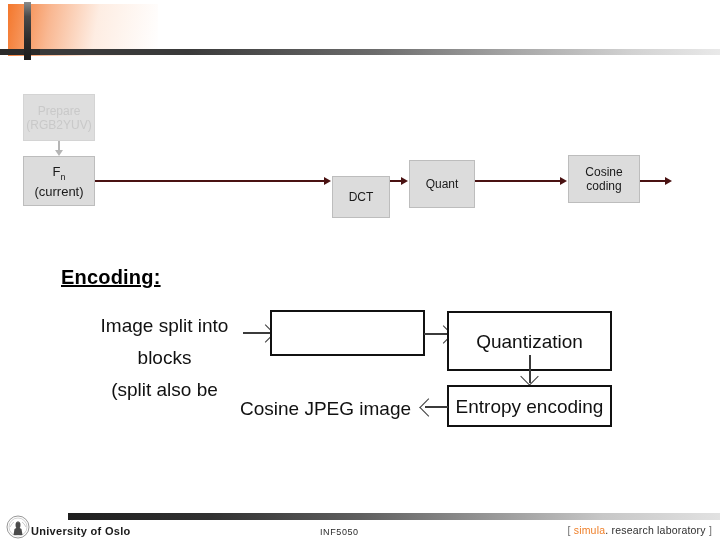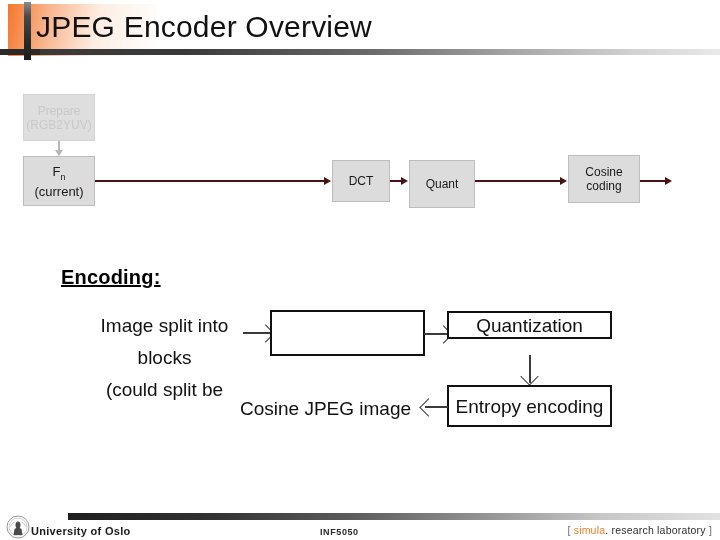--- a/index.html
+++ b/index.html
@@ -80,21 +80,21 @@
     line-height: 14px;
     color: #1a1a1a;
   }
   .pbox.faded {
     color: #c9c9c9;
     background: #dedede;
     border-color: #d4d4d4;
   }
   #box-prepare { left: 23px; top: 94px; width: 72px; height: 47px; }
   #box-fn      { left: 23px; top: 156px; width: 72px; height: 50px; }
-  #box-dct     { left: 332px; top: 160px; width: 58px; height: 42px; }
+  #box-dct     { left: 332px; top: 176px; width: 58px; height: 42px; }
   #box-quant   { left: 409px; top: 160px; width: 66px; height: 48px; }
   #box-entropy { left: 568px; top: 155px; width: 72px; height: 48px; }
 
   .fn-label { font-size: 13px; line-height: 15px; }
   .fn-label sub { font-size: 9px; }
   .fn-sub { font-size: 13px; line-height: 13px; }
 
   
   .maroon-line {
     position: absolute;
@@ -140,21 +140,21 @@
     box-sizing: border-box;
     display: flex;
     align-items: center;
     justify-content: center;
     text-align: center;
     font-size: 19px;
     line-height: 23px;
     color: #111111;
   }
   #fbox-fdct  { left: 270px; top: 310px; width: 155px; height: 46px; }
-  #fbox-quant { left: 447px; top: 311px; width: 165px; height: 28px; }
+  #fbox-quant { left: 447px; top: 311px; width: 165px; height: 60px; }
   #fbox-ent   { left: 447px; top: 385px; width: 165px; height: 42px; }
 
   .ftext {
     position: absolute;
     font-size: 19px;
     line-height: 32px;
     color: #111111;
     text-align: center;
   }
   #ftext-split  { left: 72px; top: 310px; width: 185px; }
@@ -200,21 +200,21 @@
     left: 31px; top: 525px;
     font-size: 11px;
     font-weight: bold;
     color: #1a1a1a;
     letter-spacing: 0.3px;
   }
   #course-code {
     position: absolute;
     left: 320px; top: 527px;
     font-size: 9px;
-    font-weight: bold;
+    font-weight: normal;
     color: #2a2a2a;
     letter-spacing: 0.6px;
   }
   #simula-mark {
     position: absolute;
     right: 8px; top: 524px;
     font-size: 10.5px;
     color: #2f2f2f;
     white-space: nowrap;
     letter-spacing: 0.2px;
@@ -223,21 +223,20 @@
   #simula-mark .brk { color: #6f6f6f; }
 </style>
 </head>
 <body>
 
 <div id="title-area">
   <div id="title-glow"></div>
   <div id="title-hbar"></div>
   <div id="title-hbar-left"></div>
   <div id="title-vbar"></div>
-  <div id="slide-title">JPEG Encoder Overview</div>
 </div>
 
 <div id="diagram-pipeline">
 
   <div class="pbox faded" id="box-prepare">
     <div>
       <div>Prepare</div>
       <div>(RGB2YUV)</div>
     </div>
   </div>
@@ -279,21 +278,21 @@
   <div class="maroon-line" style="left:640px; top:180px; width:28px;"></div>
   <div class="maroon-head" style="left:665px; top:177px;"></div>
 </div>
 
 <div id="encoding-heading">Encoding:</div>
 
 <div id="diagram-encoding-flow">
 
   <div class="ftext" id="ftext-split">
     <div>Image split into blocks</div>
-    <div>(could split be</div>
+    <div>(split also be</div>
   </div>
 
   <div class="thin-line thin-h" style="left:243px; top:332px; width:30px;"></div>
   <div class="chev chev-right" style="left:259px; top:327px;"></div>
 
   <div class="fbox" id="fbox-fdct">
     <div>
     </div>
   </div>
 

